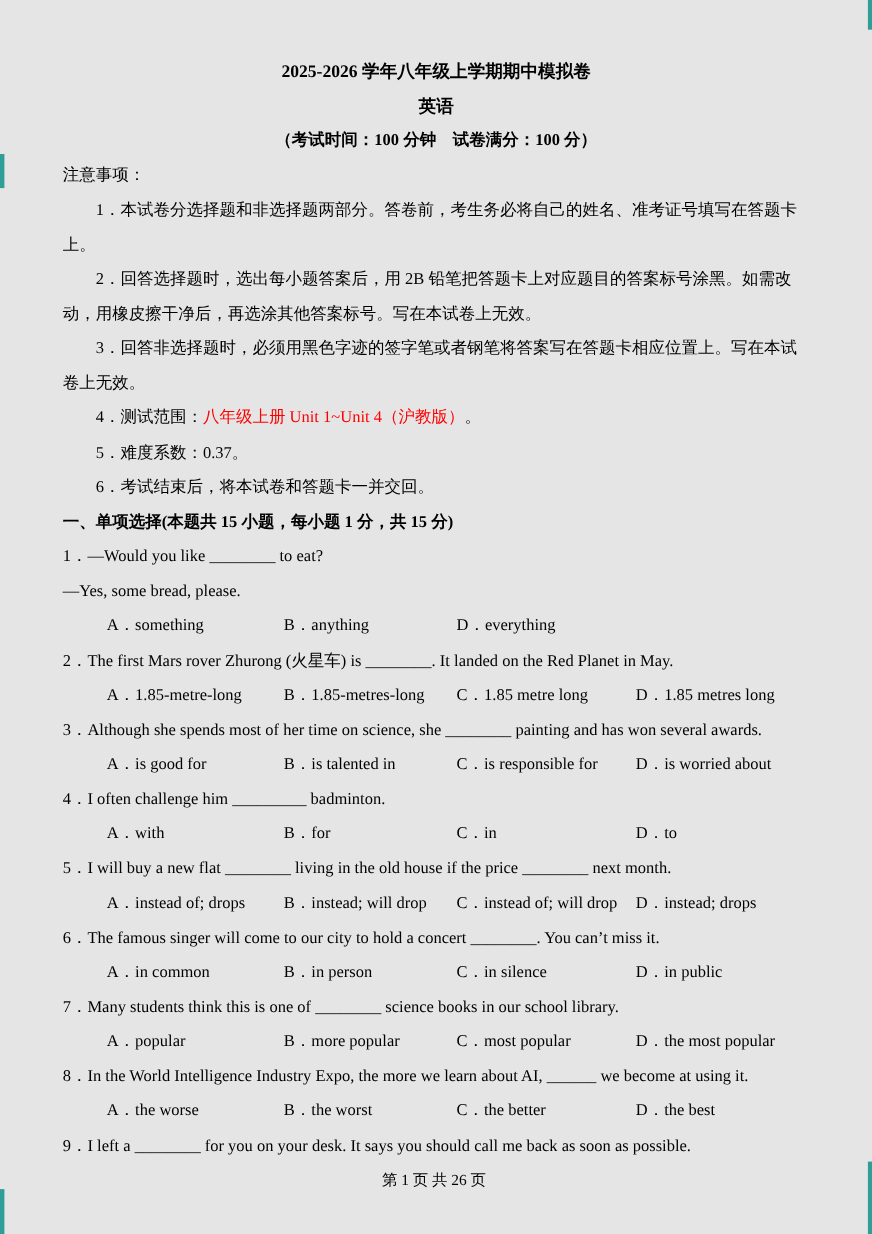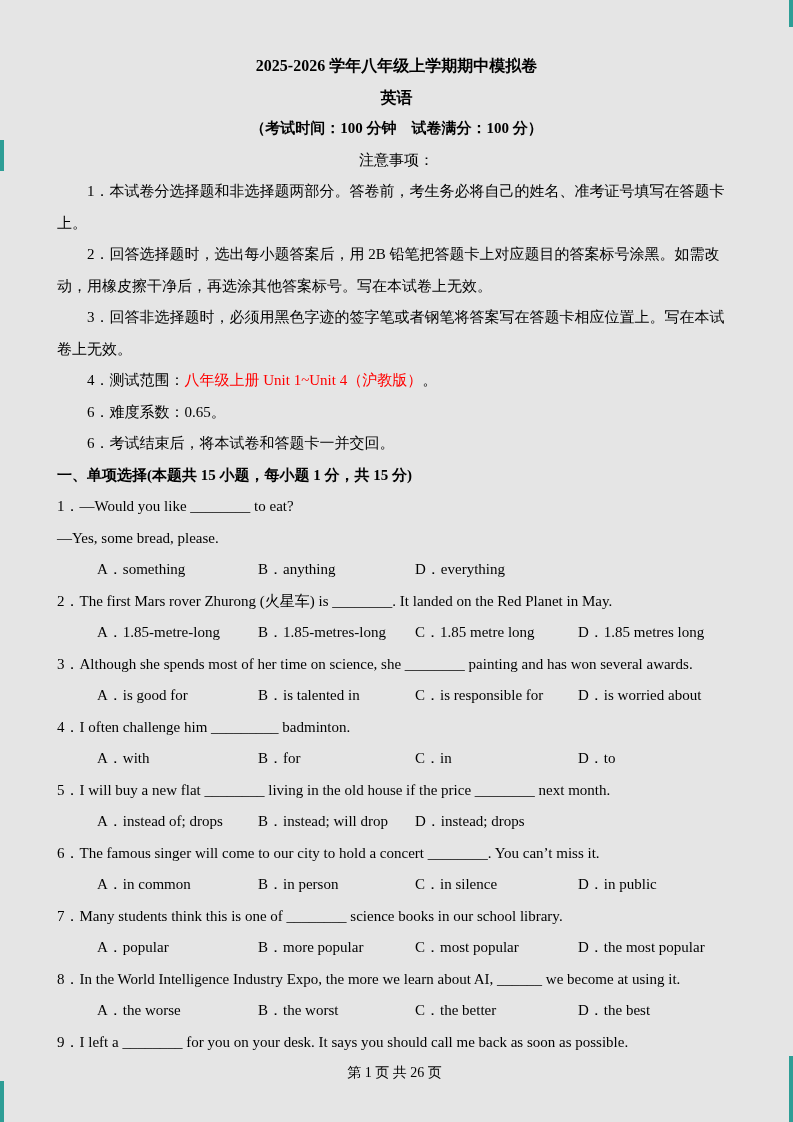--- a/index.html
+++ b/index.html
@@ -27,21 +27,21 @@
   }
   .subject {
     text-align: center;
     font-size: 16px;
     font-weight: bold;
   }
   .exam-info {
     text-align: center;
     font-weight: bold;
   }
-  .notes-header { text-indent: 0; text-align: center; }
+  .notes-header { text-indent: 0; }
   .note { text-indent: 2em; }
   .red { color: var(--accent-red, #ff0000); }
   .section-heading { font-weight: bold; }
   .question p { text-indent: 0; }
   .options {
     display: grid;
     grid-template-columns: 161px 157px 163px auto;
     white-space: nowrap;
     margin-left: 40px;
   }
@@ -76,21 +76,21 @@
     <div class="title">2025-2026 学年八年级上学期期中模拟卷</div>
     <div class="subject">英语</div>
     <div class="exam-info">（考试时间：100 分钟　试卷满分：100 分）</div>
 
     <div class="notes-header">注意事项：</div>
 
     <p class="note">1．本试卷分选择题和非选择题两部分。答卷前，考生务必将自己的姓名、准考证号填写在答题卡上。</p>
     <p class="note">2．回答选择题时，选出每小题答案后，用 2B 铅笔把答题卡上对应题目的答案标号涂黑。如需改动，用橡皮擦干净后，再选涂其他答案标号。写在本试卷上无效。</p>
     <p class="note">3．回答非选择题时，必须用黑色字迹的签字笔或者钢笔将答案写在答题卡相应位置上。写在本试卷上无效。</p>
     <p class="note"><span>4．测试范围：</span><span class="red">八年级上册 Unit 1~Unit 4（沪教版）</span><span>。</span></p>
-    <p class="note">6．难度系数：0.65。</p>
+    <p class="note">5．难度系数：0.37。</p>
     <p class="note">6．考试结束后，将本试卷和答题卡一并交回。</p>
 
     <div class="section-heading">一、单项选择(本题共 15 小题，每小题 1 分，共 15 分)</div>
 
     <div class="question">
       <p>1．—Would you like ________ to eat?</p>
       <p>—Yes, some bread, please.</p>
       <div class="options">
         <span>A．something</span>
         <span>B．anything</span>
@@ -126,20 +126,21 @@
         <span>C．in</span>
         <span>D．to</span>
       </div>
     </div>
 
     <div class="question">
       <p>5．I will buy a new flat ________ living in the old house if the price ________ next month.</p>
       <div class="options">
         <span>A．instead of; drops</span>
         <span>B．instead; will drop</span>
+        <span>C．instead of; will drop</span>
         <span>D．instead; drops</span>
       </div>
     </div>
 
     <div class="question">
       <p>6．The famous singer will come to our city to hold a concert ________. You can’t miss it.</p>
       <div class="options">
         <span>A．in common</span>
         <span>B．in person</span>
         <span>C．in silence</span>

